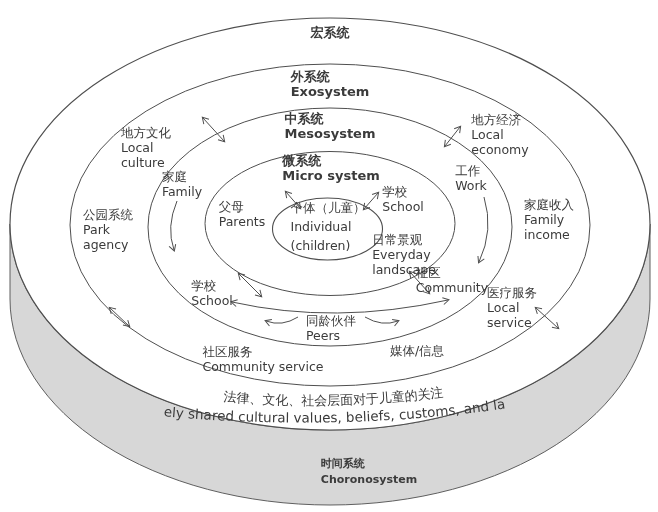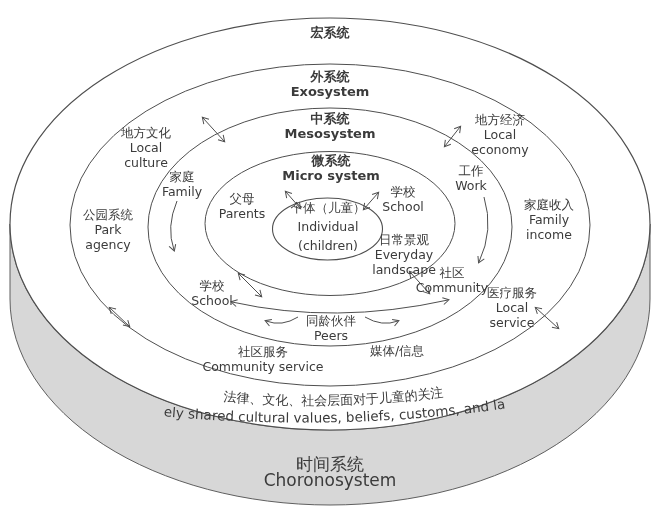--- a/index.html
+++ b/index.html
@@ -6,26 +6,26 @@
   body{
     width:658px;height:512px;position:relative;overflow:hidden;
     background:#ffffff;
     font-family:"DejaVu Sans","Liberation Sans",sans-serif;
     color:#3b3b3b;
   }
   #stage{position:absolute;left:0;top:0;width:658px;height:512px;}
   svg{position:absolute;left:0;top:0;}
   .lbl{
     position:absolute;transform:translateX(-50%);
-    text-align:center;line-height:15px;font-size:12.5px;
+    line-height:15px;font-size:12.5px;
     white-space:nowrap;color:#3b3b3b;
   }
   .hdr{font-weight:bold;font-size:13px;line-height:15px;}
   .ctr{line-height:19px;}
-  .chrono{font-weight:normal;font-size:17px;line-height:16px;}
+  .chrono{font-weight:bold;font-size:11px;line-height:16px;margin-left:39px;}
   .arcText{font-size:13px;fill:#3b3b3b;}
   .arcTextEn{font-size:13.5px;fill:#3b3b3b;}
 </style>
 </head>
 <body>
 
 <div id="stage">
 
   <svg width="658" height="512" viewBox="0 0 658 512">
     <defs>
@@ -89,21 +89,21 @@
     <div>个体（儿童）</div>
     <div>Individual</div>
     <div>(children)</div>
   </div>
 
   <div class="lbl hdr" style="left:331px;top:153px">
     <div>微系统</div>
     <div>Micro system</div>
   </div>
 
-  <div class="lbl" style="left:242px;top:191px">
+  <div class="lbl" style="left:242px;top:199px">
     <div>父母</div>
     <div>Parents</div>
   </div>
   <div class="lbl" style="left:403px;top:184px">
     <div>学校</div>
     <div>School</div>
   </div>
   <div class="lbl" style="left:404px;top:232px">
     <div>日常景观</div>
     <div>Everyday</div>
@@ -153,21 +153,21 @@
   </div>
   <div class="lbl" style="left:512px;top:285px">
     <div>医疗服务</div>
     <div>Local</div>
     <div>service</div>
   </div>
   <div class="lbl" style="left:263px;top:344px">
     <div>社区服务</div>
     <div>Community service</div>
   </div>
-  <div class="lbl" style="left:397px;top:343px">
+  <div class="lbl" style="left:417px;top:343px">
     <div>媒体/信息</div>
   </div>
 
   <div class="lbl chrono" style="left:330px;top:456px">
     <div>时间系统</div>
     <div>Choronosystem</div>
   </div>
 
 </div>
 

